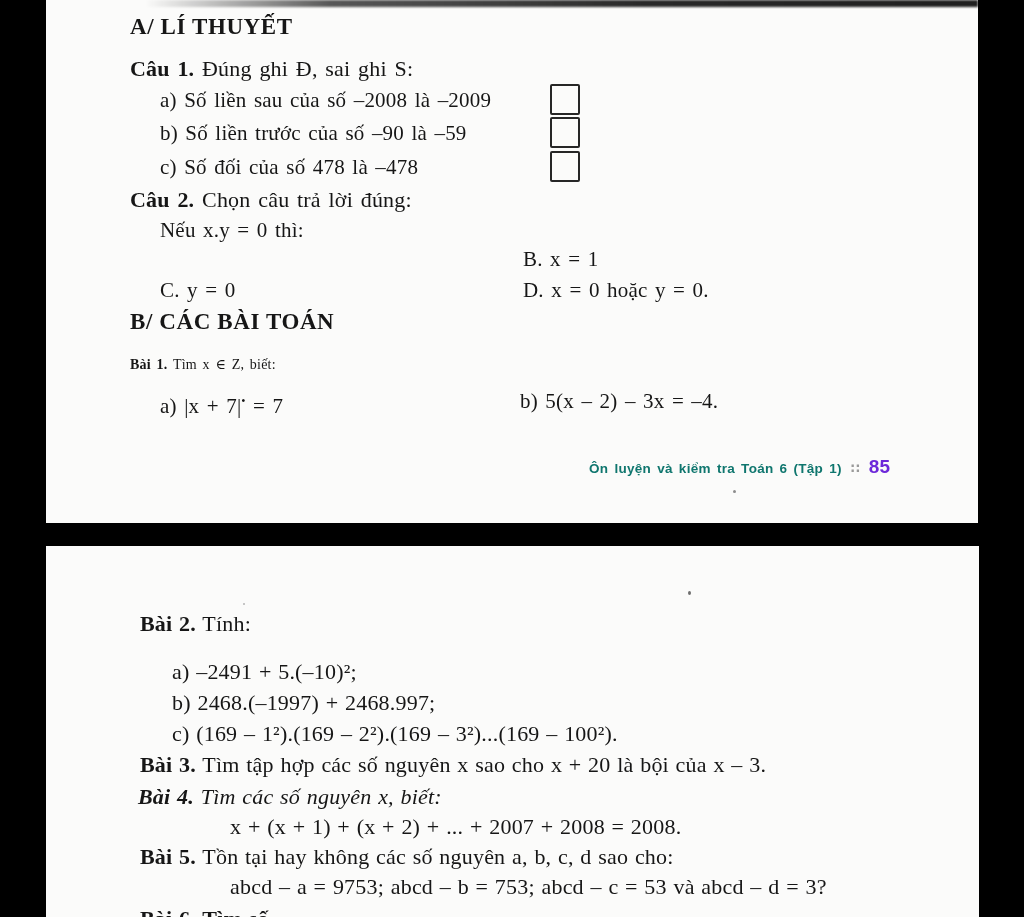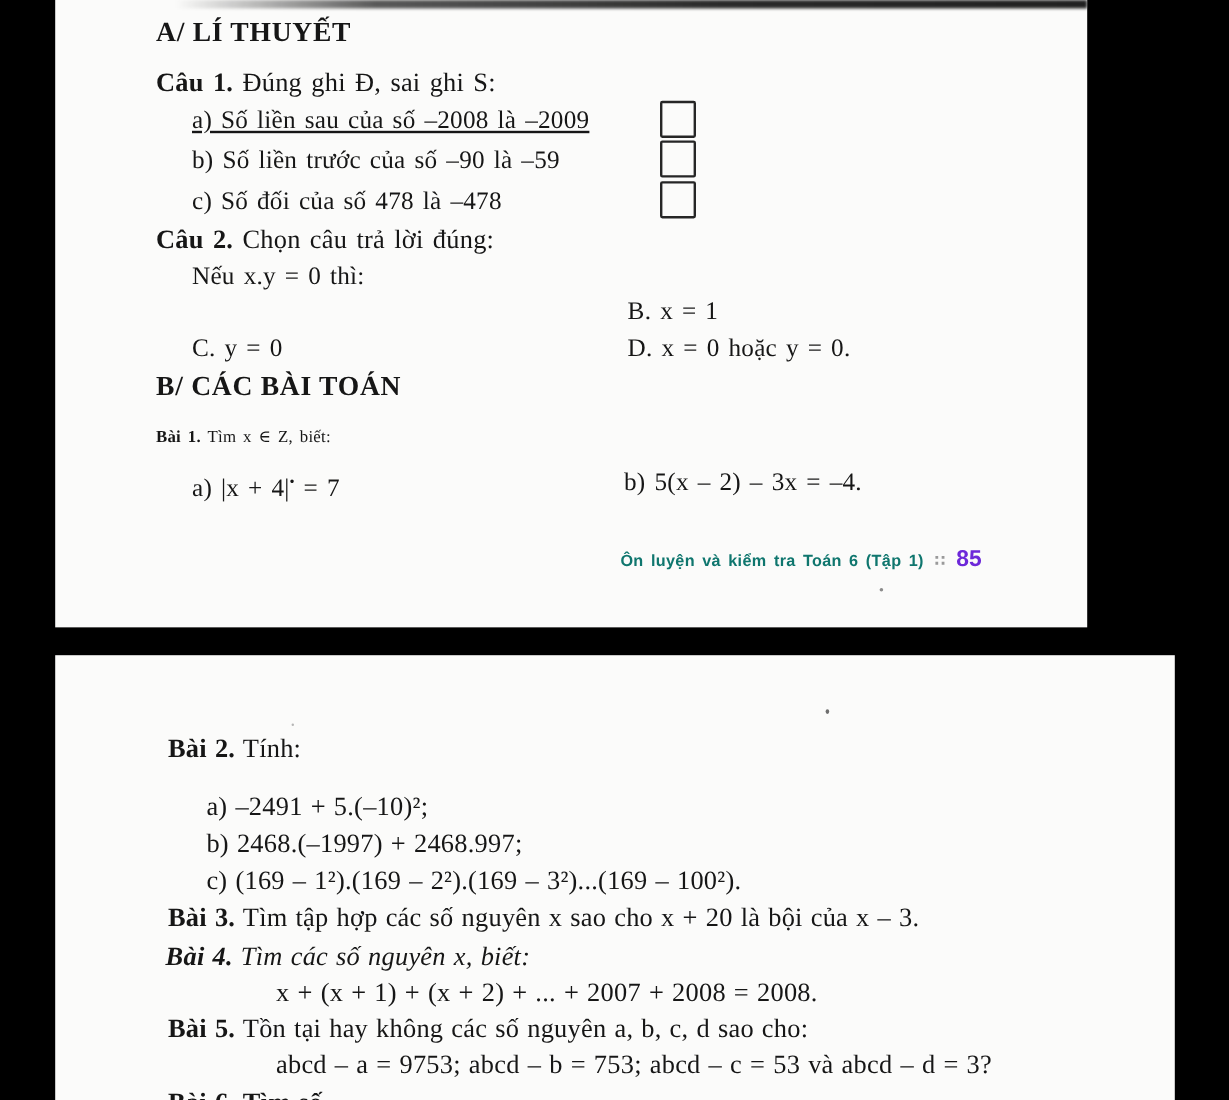--- a/index.html
+++ b/index.html
@@ -9,21 +9,21 @@
     position:relative;
     overflow:hidden;
     font-family:"Liberation Serif","DejaVu Serif",serif;
     color:#161616;
   }
   .sheet{
     position:absolute;
     background:#fbfbfa;
     overflow:hidden;
   }
-  .sheet-top{left:46px;top:0;width:860px;height:523px;}
+  .sheet-top{left:46px;top:0;width:932px;height:523px;}
   .sheet-bottom{left:46px;top:546px;width:933px;height:371px;}
   .line{position:absolute;white-space:nowrap;}
   .t-body{font-size:21px;line-height:26px;word-spacing:2px;letter-spacing:0.2px;}
   .b-body{font-size:22px;line-height:27px;word-spacing:1px;letter-spacing:0.2px;}
   .heading{font-size:23px;font-weight:700;letter-spacing:0.6px;}
   .q-label{font-weight:700;}
   .sup-dot{font-size:12px;vertical-align:8px;letter-spacing:0;}
   .checkbox{
     position:absolute;left:504px;width:26px;height:27px;
     border:2.5px solid #262626;border-radius:2px;background:transparent;
@@ -49,21 +49,21 @@
 <div class="sheet sheet-top">
   <div class="top-smudge"></div>
 
   <div class="line heading" style="left:84px;top:14px;">A/ LÍ THUYẾT</div>
 
   <div class="line t-body" style="left:84px;top:56px;font-size:22px;">
     <span class="q-label">Câu 1.</span>
     <span>Đúng ghi Đ, sai ghi S:</span>
   </div>
 
-  <div class="line t-body" style="left:114px;top:87px;text-decoration:underline;">a) Số liền sau của số –2008 là –2009</div>
+  <div class="line t-body" style="left:114px;top:87px;">a) Số liền sau của số –2008 là –2009</div>
   <div class="line t-body" style="left:114px;top:120px;">b) Số liền trước của số –90 là –59</div>
   <div class="line t-body" style="left:114px;top:154px;">c) Số đối của số 478 là –478</div>
 
   <div class="checkbox" style="top:84px;"></div>
   <div class="checkbox" style="top:117px;"></div>
   <div class="checkbox" style="top:151px;"></div>
 
   <div class="line t-body" style="left:84px;top:187px;font-size:22px;">
     <span class="q-label">Câu 2.</span>
     <span>Chọn câu trả lời đúng:</span>
@@ -76,21 +76,21 @@
   <div class="line t-body" style="left:477px;top:277px;">D. x = 0 hoặc y = 0.</div>
 
   <div class="line heading" style="left:84px;top:309px;">B/ CÁC BÀI TOÁN</div>
 
   <div class="line t-body" style="left:84px;top:352px;font-size:14px;">
     <span class="q-label">Bài 1.</span>
     <span>Tìm x ∈ Z, biết:</span>
   </div>
 
   <div class="line t-body" style="left:114px;top:388px;">
-    <span>a) |x + 4|</span><span class="sup-dot">•</span><span> = 7</span>
+    <span>a) |x + 7|</span><span class="sup-dot">•</span><span> = 7</span>
   </div>
   <div class="line t-body" style="left:474px;top:388px;">b) 5(x – 2) – 3x = –4.</div>
 
   <div class="footer">
     <span class="footer-text">Ôn luyện và kiểm tra Toán 6 (Tập 1)</span>
     <span class="footer-logo">∷</span>
     <span class="footer-page">85</span>
   </div>
 
   <div class="speck" style="left:687px;top:490px;width:3px;height:3px;"></div>

